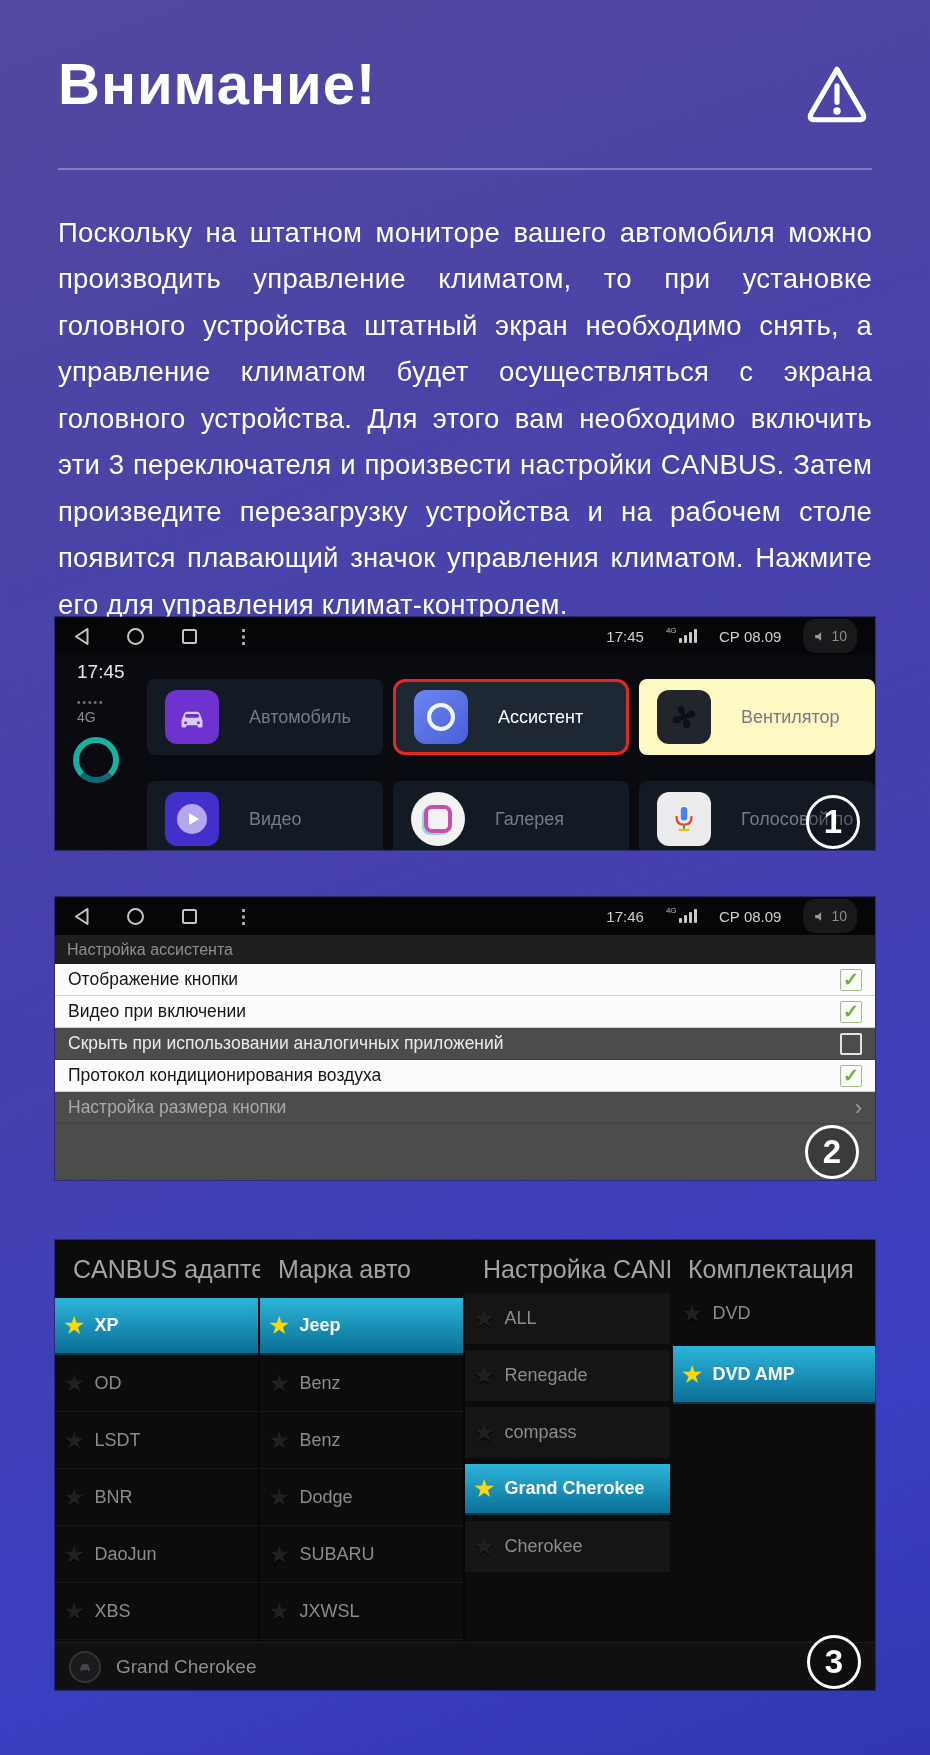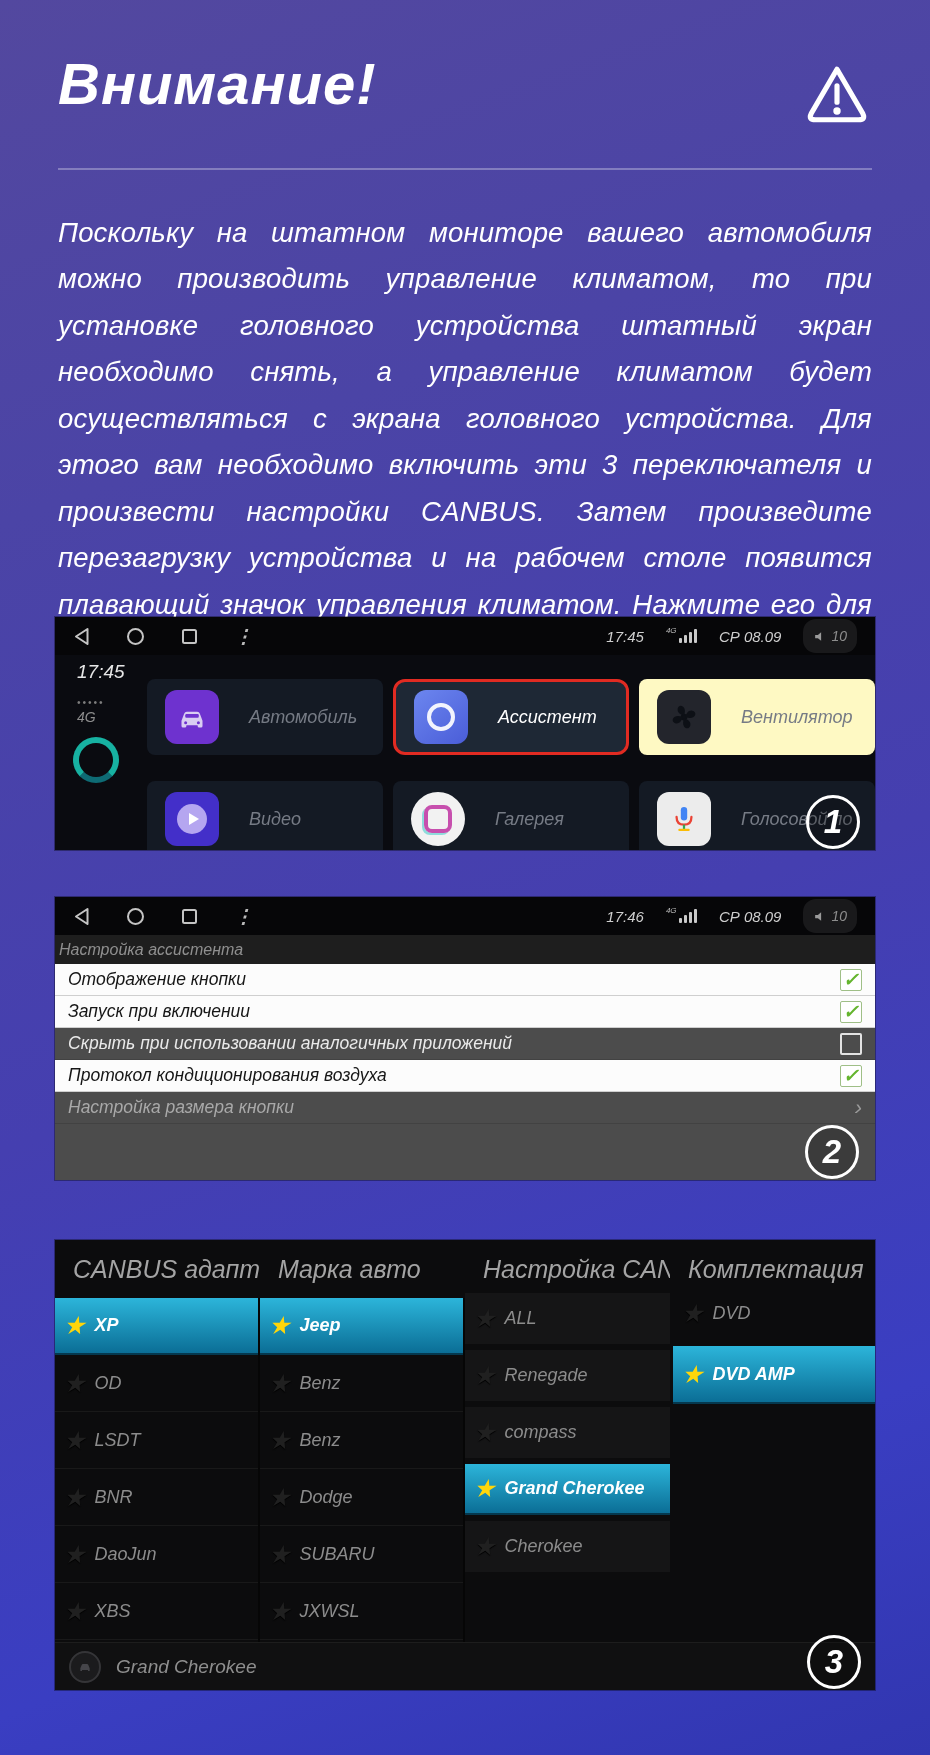--- a/index.html
+++ b/index.html
@@ -4,21 +4,20 @@
 <style>
   * { margin:0; padding:0; box-sizing:border-box; }
   html,body { width:930px; }
   body {
     font-family:"Liberation Sans", sans-serif;
     background:#3a3fc0;
   }
   .page {
     position:relative; width:930px; height:1755px; overflow:hidden;
     background:linear-gradient(160deg,#53489f 0%,#4b44a6 25%,#453fb0 55%,#3a3ec2 82%,#3136b0 100%);
-    font-style:italic;
   }
   
   .header-row { display:flex; justify-content:space-between; align-items:flex-start; padding:50px 58px 0 58px; }
   .page-title { color:#ffffff; font-size:58px; font-weight:bold; letter-spacing:1px; }
   .warn-icon { width:66px; height:66px; margin-top:12px; margin-right:2px; }
   .divider { margin:40px 58px 0 58px; height:0; border:none; border-top:2px solid rgba(255,255,255,0.30); }
   .intro {
     margin:40px 58px 0 58px; color:#ffffff; font-size:27.5px; line-height:1.69;
     text-align:justify; letter-spacing:0.2px;
   }
@@ -67,21 +66,21 @@
     display:flex; align-items:center; justify-content:center; }
   .vid-play { width:0; height:0; border-left:10px solid #ffffff; border-top:6px solid transparent;
     border-bottom:6px solid transparent; margin-left:3px; }
   .ic-gallery { background:#f2f2f2; border-radius:50%; }
   .gal-frame { width:28px; height:28px; border-radius:8px; border:4px solid #c74fae;
     box-shadow:-2px 2px 0 rgba(60,200,200,0.55); }
   .ic-voice { background:#ececec; border-radius:12px; }
   
   .shot2 { top:897px; height:283px; background:#4c4c4c; display:flex; flex-direction:column; }
   .s2-header { height:29px; background:#1e1e1e; display:flex; align-items:center;
-    padding:0 4px; color:#8f8f8f; font-size:16px; flex:0 0 auto; }
+    padding:0 12px; color:#8f8f8f; font-size:16px; flex:0 0 auto; }
   .s2-row { height:32px; display:flex; align-items:center; padding:8px 13px; font-size:17.5px; flex:0 0 auto;gap:36px; }
   .s2-row.light { background:#fcfcfc; color:#161616; border-bottom:1px solid #cfcfcf; }
   .s2-row.dark { background:#4c4c4c; color:#eaeaea; border-bottom:1px solid #424242; }
   .s2-row.dim { color:#a9a9a9; }
   .cb { margin-left:auto; width:22px; height:22px; display:flex; align-items:center;
     justify-content:center; border-radius:2px; }
   .cb-checked { background:#ffffff; border:1px solid #9fbf87; color:#64b52e; font-size:19px; font-weight:bold; }
   .cb-empty { background:transparent; border:2px solid #e3e3e3; }
   .chevron { margin-left:auto; color:#9a9a9a; font-size:22px; line-height:1; }
   .s2-fill { flex:1; background:#4c4c4c; }
@@ -256,21 +255,21 @@
           <span>10</span>
         </span>
       </div>
     </div>
     <div class="s2-header">Настройка ассистента</div>
     <div class="s2-row light">
       <span>Отображение кнопки</span>
       <span class="cb cb-checked">✓</span>
     </div>
     <div class="s2-row light">
-      <span>Запуск при включении</span>
+      <span>Видео при включении</span>
       <span class="cb cb-checked">✓</span>
     </div>
     <div class="s2-row dark">
       <span>Скрыть при использовании аналогичных приложений</span>
       <span class="cb cb-empty"></span>
     </div>
     <div class="s2-row light">
       <span>Протокол кондиционирования воздуха</span>
       <span class="cb cb-checked">✓</span>
     </div>

